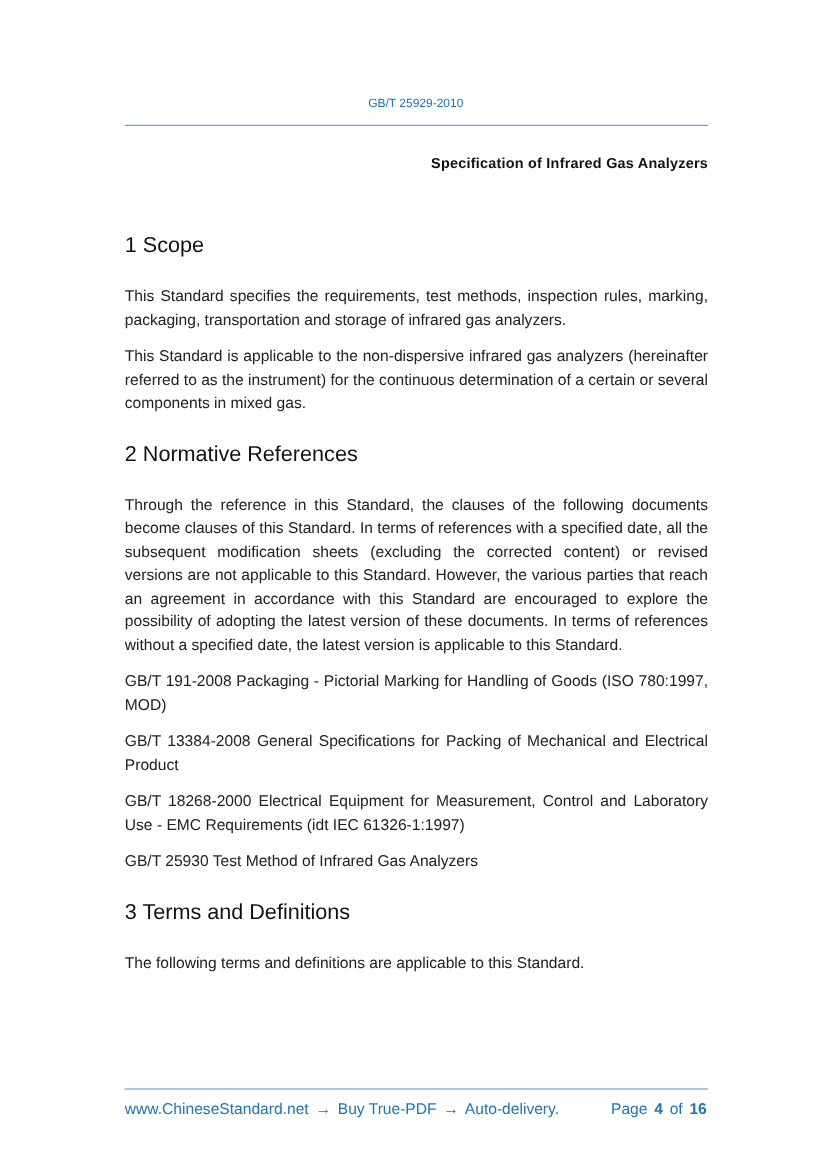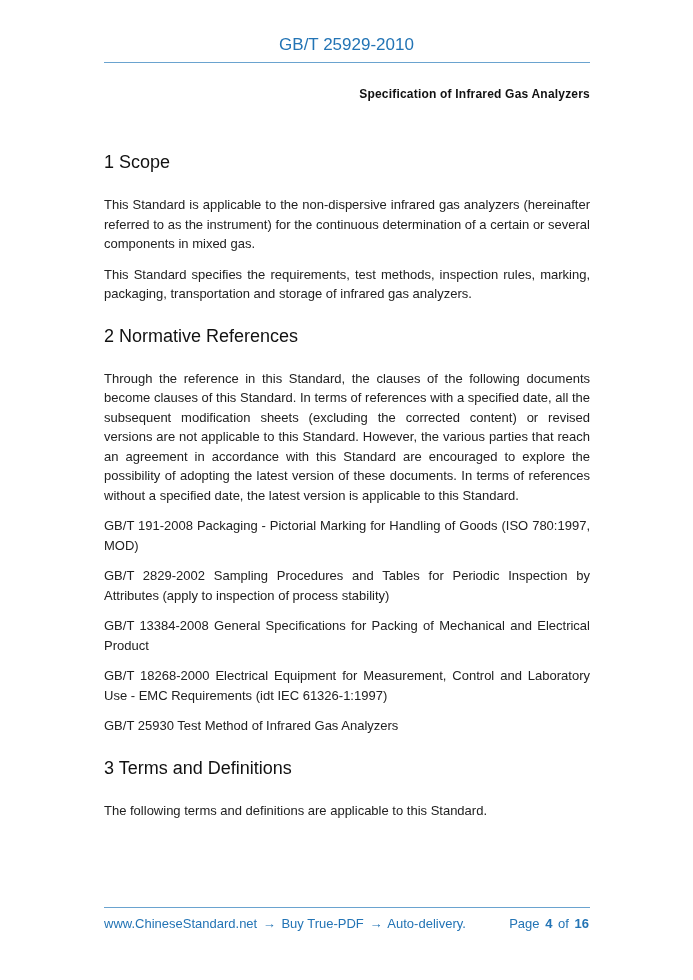--- a/index.html
+++ b/index.html
@@ -20,22 +20,23 @@
     width: 693px; height: 980px;
     background: #ffffff;
     overflow: hidden;
   }
   .doc-header {
     padding-top: 37px;
     text-align: center;
   }
   .std-code {
     color: var(--accent);
-    font-size: 17px;
+    font-size: 10px;
     line-height: 16px;
+    margin-top: 42px;
   }
   .header-rule {
     margin: 9px 103px 0 104px;
     border-top: 1px solid var(--rule);
     height: 0;
   }
   .content {
     margin: 0 103px 0 104px;
   }
   .doc-title {
@@ -96,29 +97,28 @@
     <div class="std-code">GB/T 25929-2010</div>
     <div class="header-rule"></div>
   </div>
 
   <div class="content">
 
     <h1 class="doc-title">Specification of Infrared Gas Analyzers</h1>
 
     <section>
       <h2>1 Scope</h2>
+      <p>This Standard specifies the requirements, test methods, inspection rules, marking, packaging, transportation and storage of infrared gas analyzers.</p>
       <p>This Standard is applicable to the non-dispersive infrared gas analyzers (hereinafter referred to as the instrument) for the continuous determination of a certain or several components in mixed gas.</p>
-      <p>This Standard specifies the requirements, test methods, inspection rules, marking, packaging, transportation and storage of infrared gas analyzers.</p>
     </section>
 
     <section>
       <h2>2 Normative References</h2>
       <p>Through the reference in this Standard, the clauses of the following documents become clauses of this Standard. In terms of references with a specified date, all the subsequent modification sheets (excluding the corrected content) or revised versions are not applicable to this Standard. However, the various parties that reach an agreement in accordance with this Standard are encouraged to explore the possibility of adopting the latest version of these documents. In terms of references without a specified date, the latest version is applicable to this Standard.</p>
       <p>GB/T 191-2008 Packaging - Pictorial Marking for Handling of Goods (ISO 780:1997, MOD)</p>
-      <p>GB/T 2829-2002 Sampling Procedures and Tables for Periodic Inspection by Attributes (apply to inspection of process stability)</p>
       <p>GB/T 13384-2008 General Specifications for Packing of Mechanical and Electrical Product</p>
       <p>GB/T 18268-2000 Electrical Equipment for Measurement, Control and Laboratory Use - EMC Requirements (idt IEC 61326-1:1997)</p>
       <p>GB/T 25930 Test Method of Infrared Gas Analyzers</p>
     </section>
 
     <section>
       <h2>3 Terms and Definitions</h2>
       <p>The following terms and definitions are applicable to this Standard.</p>
     </section>
 

